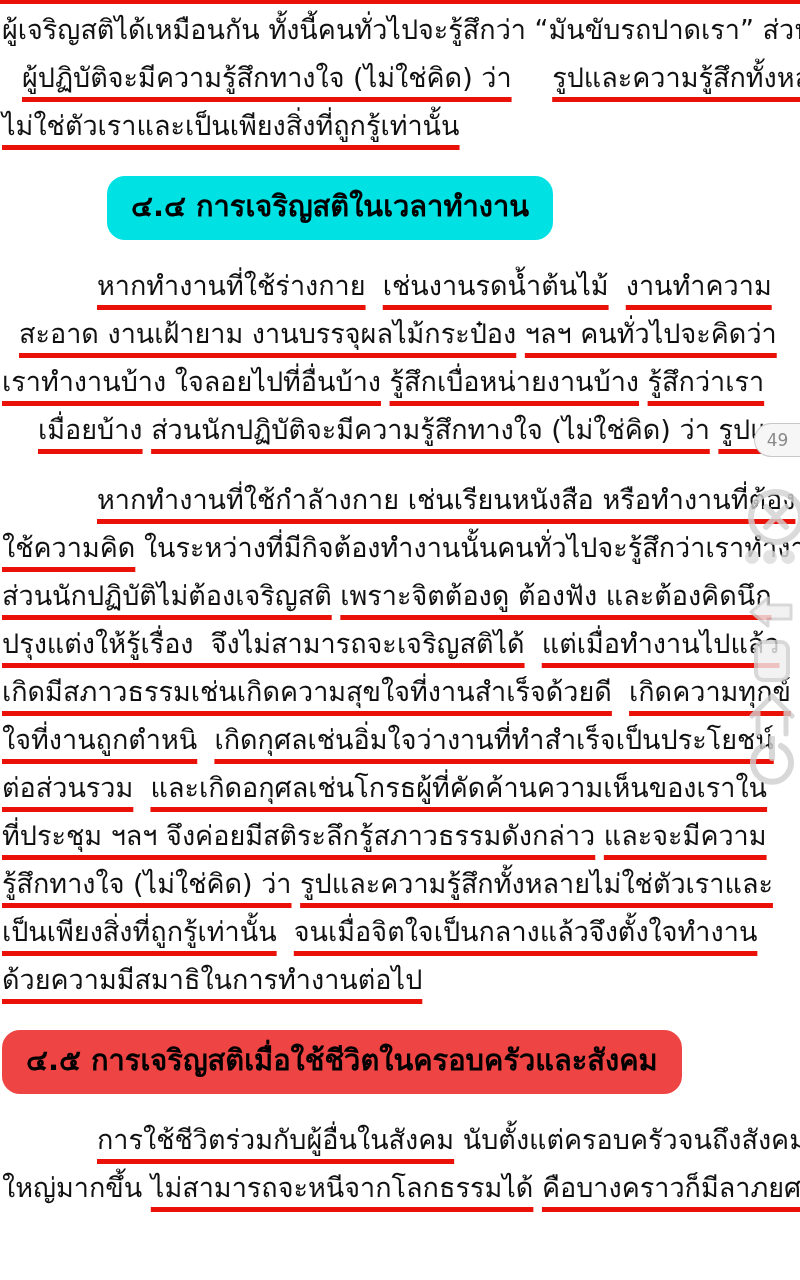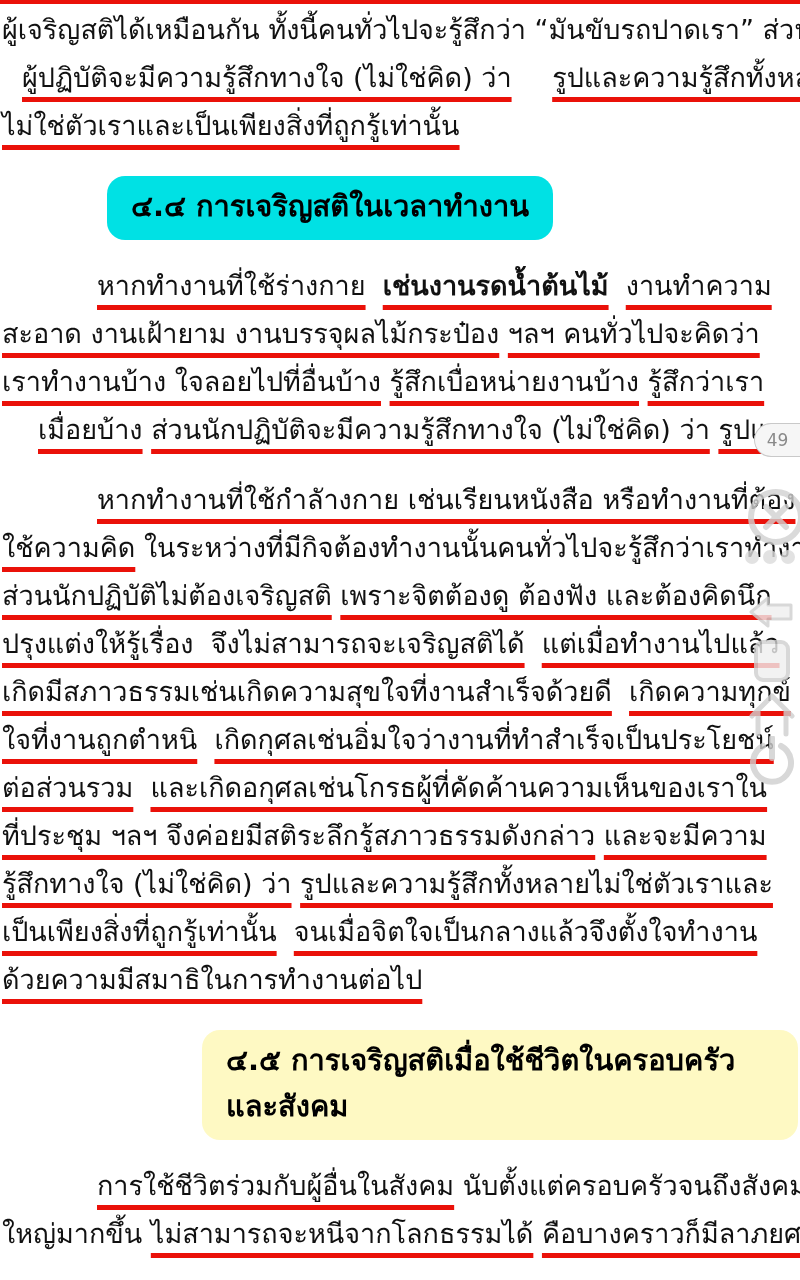--- a/index.html
+++ b/index.html
@@ -70,39 +70,39 @@
   <div class="top-rule"></div>
 
   <div class="doc">
       <div class="para">
         <div class="line"><span>ผู้เจริญสติได้เหมือนกัน ทั้งนี้คนทั่วไปจะรู้สึกว่า “มันขับรถปาดเรา” ส่วน</span></div>
         <div class="line"><span class="u" style="text-decoration-color: rgb(234, 17, 9); margin-left: 20px;">ผู้ปฏิบัติจะมีความรู้สึกทางใจ (ไม่ใช่คิด) ว่า</span><span> </span><span class="u" style="text-decoration-color: rgb(234, 17, 9); margin-left: 32px;">รูปและความรู้สึกทั้งหลาย</span></div>
         <div class="line"><span class="u" style="text-decoration-color: rgb(234, 17, 9);">ไม่ใช่ตัวเราและเป็นเพียงสิ่งที่ถูกรู้เท่านั้น</span></div>
       </div>
       <div class="h-row"><div class="heading" style="margin-left: 105px; background: rgb(0, 225, 228);">๔.๔  การเจริญสติในเวลาทำงาน</div></div>
       <div class="para">
-        <div class="line indent"><span class="u" style="text-decoration-color: rgb(234, 17, 9);">หากทำงานที่ใช้ร่างกาย</span><span>  </span><span class="u" style="text-decoration-color: rgb(234, 17, 9); font-weight: bold;">เช่นงานรดน้ำต้นไม้</span><span>  </span><span class="u" style="text-decoration-color: rgb(234, 17, 9);">งานทำความ</span></div>
-        <div class="line"><span class="u" style="text-decoration-color: rgb(234, 17, 9);">สะอาด งานเฝ้ายาม งานบรรจุผลไม้กระป๋อง</span><span> </span><span class="u" style="text-decoration-color: rgb(234, 17, 9);">ฯลฯ คนทั่วไปจะคิดว่า</span></div>
+        <div class="line indent"><span class="u" style="text-decoration-color: rgb(234, 17, 9);">หากทำงานที่ใช้ร่างกาย</span><span>  </span><span class="u" style="text-decoration-color: rgb(234, 17, 9);">เช่นงานรดน้ำต้นไม้</span><span>  </span><span class="u" style="text-decoration-color: rgb(234, 17, 9);">งานทำความ</span></div>
+        <div class="line"><span class="u" style="text-decoration-color: rgb(234, 17, 9); margin-left: 17px;">สะอาด งานเฝ้ายาม งานบรรจุผลไม้กระป๋อง</span><span> </span><span class="u" style="text-decoration-color: rgb(234, 17, 9);">ฯลฯ คนทั่วไปจะคิดว่า</span></div>
         <div class="line"><span class="u" style="text-decoration-color: rgb(234, 17, 9);">เราทำงานบ้าง ใจลอยไปที่อื่นบ้าง</span><span> </span><span class="u" style="text-decoration-color: rgb(234, 17, 9);">รู้สึกเบื่อหน่ายงานบ้าง</span><span> </span><span class="u" style="text-decoration-color: rgb(234, 17, 9);">รู้สึกว่าเรา</span></div>
         <div class="line"><span class="u" style="text-decoration-color: rgb(234, 17, 9); margin-left: 36px;">เมื่อยบ้าง</span><span> </span><span class="u" style="text-decoration-color: rgb(234, 17, 9);">ส่วนนักปฏิบัติจะมีความรู้สึกทางใจ (ไม่ใช่คิด) ว่า</span><span> </span><span class="u" style="text-decoration-color: rgb(234, 17, 9);">รูปและ</span></div>
       </div>
       <div class="para p-gap">
         <div class="line indent"><span class="u" style="text-decoration-color: rgb(234, 17, 9);">หากทำงานที่ใช้กำลัางกาย เช่นเรียนหนังสือ หรือทำงานที่ต้อง</span></div>
         <div class="line"><span class="u" style="text-decoration-color: rgb(234, 17, 9);">ใช้ความคิด</span><span> </span><span>ในระหว่างที่มีกิจต้องทำงานนั้นคนทั่วไปจะรู้สึกว่าเราทำงาน</span></div>
         <div class="line"><span class="u" style="text-decoration-color: rgb(234, 17, 9);">ส่วนนักปฏิบัติไม่ต้องเจริญสติ</span><span> </span><span class="u" style="text-decoration-color: rgb(234, 17, 9);">เพราะจิตต้องดู ต้องฟัง และต้องคิดนึก</span></div>
         <div class="line"><span class="u" style="text-decoration-color: rgb(234, 17, 9); text-align: right;">ปรุงแต่งให้รู้เรื่อง  จึงไม่สามารถจะเจริญสติได้</span><span>  </span><span class="u" style="text-decoration-color: rgb(234, 17, 9);">แต่เมื่อทำงานไปแล้ว</span></div>
         <div class="line"><span class="u" style="text-decoration-color: rgb(234, 17, 9);">เกิดมีสภาวธรรมเช่นเกิดความสุขใจที่งานสำเร็จด้วยดี</span><span>  </span><span class="u" style="text-decoration-color: rgb(234, 17, 9);">เกิดความทุกข์</span></div>
         <div class="line"><span class="u" style="text-decoration-color: rgb(234, 17, 9);">ใจที่งานถูกตำหนิ</span><span>  </span><span class="u" style="text-decoration-color: rgb(234, 17, 9);">เกิดกุศลเช่นอิ่มใจว่างานที่ทำสำเร็จเป็นประโยชน์</span></div>
         <div class="line"><span class="u" style="text-decoration-color: rgb(234, 17, 9);">ต่อส่วนรวม</span><span>  </span><span class="u" style="text-decoration-color: rgb(234, 17, 9);">และเกิดอกุศลเช่นโกรธผู้ที่คัดค้านความเห็นของเราใน</span></div>
         <div class="line"><span class="u" style="text-decoration-color: rgb(234, 17, 9);">ที่ประชุม ฯลฯ จึงค่อยมีสติระลึกรู้สภาวธรรมดังกล่าว</span><span> </span><span class="u" style="text-decoration-color: rgb(234, 17, 9);">และจะมีความ</span></div>
         <div class="line"><span class="u" style="text-decoration-color: rgb(234, 17, 9);">รู้สึกทางใจ (ไม่ใช่คิด) ว่า</span><span> </span><span class="u" style="text-decoration-color: rgb(234, 17, 9);">รูปและความรู้สึกทั้งหลายไม่ใช่ตัวเราและ</span></div>
         <div class="line"><span class="u" style="text-decoration-color: rgb(234, 17, 9);">เป็นเพียงสิ่งที่ถูกรู้เท่านั้น</span><span>  </span><span class="u" style="text-decoration-color: rgb(234, 17, 9);">จนเมื่อจิตใจเป็นกลางแล้วจึงตั้งใจทำงาน</span></div>
         <div class="line"><span class="u" style="text-decoration-color: rgb(234, 17, 9);">ด้วยความมีสมาธิในการทำงานต่อไป</span></div>
       </div>
-      <div class="h-row"><div class="heading" style="margin-left: 200px; background: #fef9c3;">๔.๕  การเจริญสติเมื่อใช้ชีวิตในครอบครัวและสังคม</div></div>
+      <div class="h-row"><div class="heading" style="background: #ef4444;">๔.๕  การเจริญสติเมื่อใช้ชีวิตในครอบครัวและสังคม</div></div>
       <div class="para">
         <div class="line indent"><span class="u" style="text-decoration-color: rgb(234, 17, 9);">การใช้ชีวิตร่วมกับผู้อื่นในสังคม</span><span> </span><span>นับตั้งแต่ครอบครัวจนถึงสังคมที่</span></div>
         <div class="line"><span>ใหญ่มากขึ้น</span><span> </span><span class="u" style="text-decoration-color: rgb(234, 17, 9);">ไม่สามารถจะหนีจากโลกธรรมได้</span><span> </span><span class="u" style="text-decoration-color: rgb(234, 17, 9);">คือบางคราวก็มีลาภยศ</span></div>
       </div>
     </div>
 
   <div class="footer-num">๕๒</div>
 
   <div class="page-tab">
     <span>49</span>

